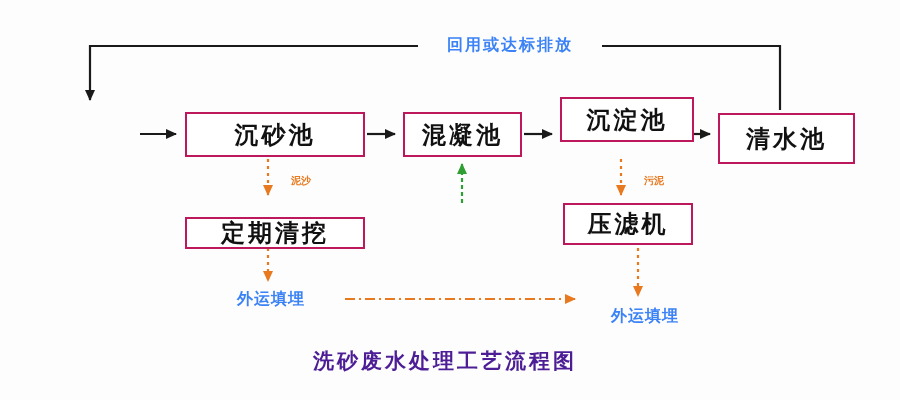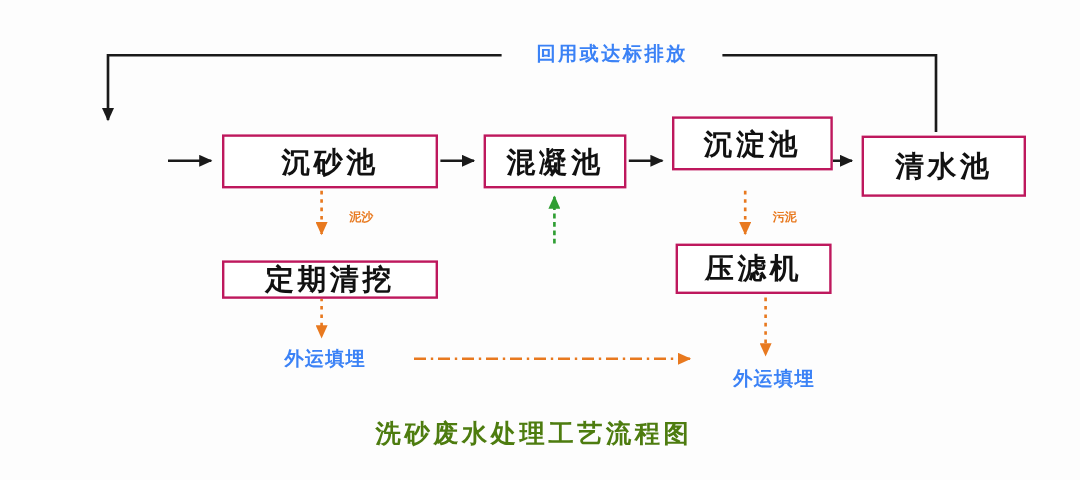--- a/index.html
+++ b/index.html
@@ -13,21 +13,21 @@
   .canvas{position:relative;width:900px;height:400px;background:var(--canvas_bg);overflow:hidden;}
   .layer{position:absolute;left:0;top:0;}
   .node{
     position:absolute;box-sizing:border-box;border:2px solid #be185d;background:#fff;
     display:flex;align-items:center;justify-content:center;
     font-weight:bold;font-size:24px;color:#111;letter-spacing:3px;
   }
   .lbl{position:absolute;font-weight:bold;color:#3b82f6;white-space:nowrap;}
   .lbl.center{text-align:center;}
   .lbl.accent{color:var(--sludge_arrow);}
-  .title{position:absolute;font-weight:bold;color:#4d7c0f;text-align:center;font-size:21px;letter-spacing:3px;}
+  .title{position:absolute;font-weight:bold;color:#4c1d95;text-align:center;font-size:21px;letter-spacing:3px;}
 </style>
 </head>
 <body>
 
 <div class="canvas">
 
   <svg class="layer" width="900" height="400" viewBox="0 0 900 400">
     <defs>
       <marker id="ah-black" markerUnits="userSpaceOnUse" markerWidth="12" markerHeight="10" refX="10" refY="5" orient="auto">
         <path d="M0,0 L11,5 L0,10 Z" fill="var(--flow_line,#1a1a1a)"></path>

